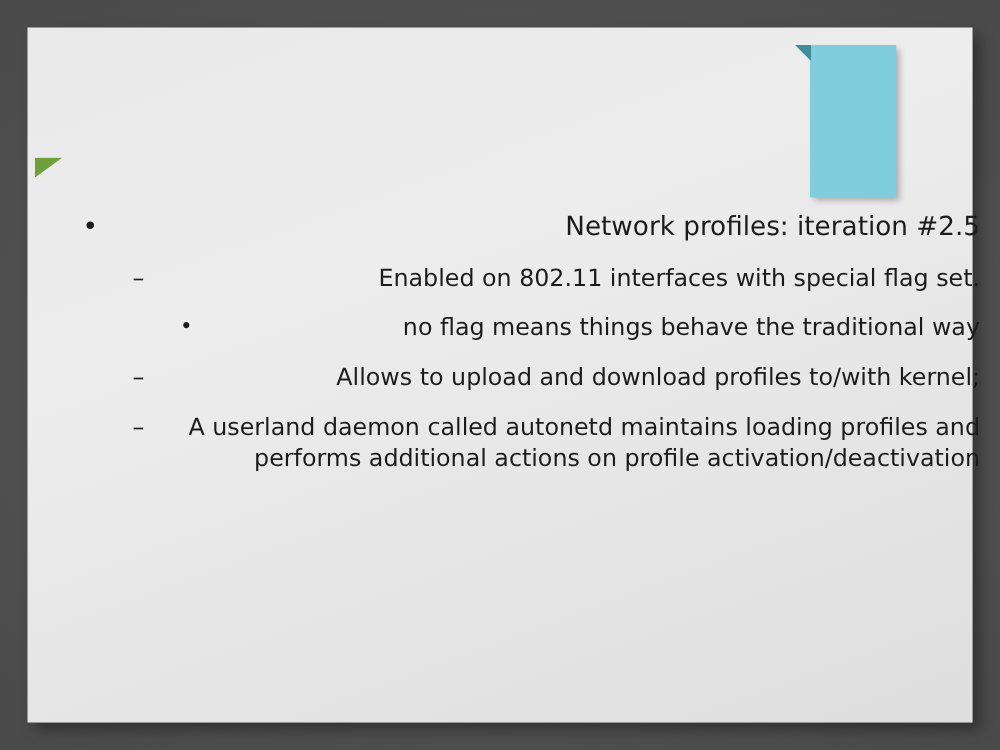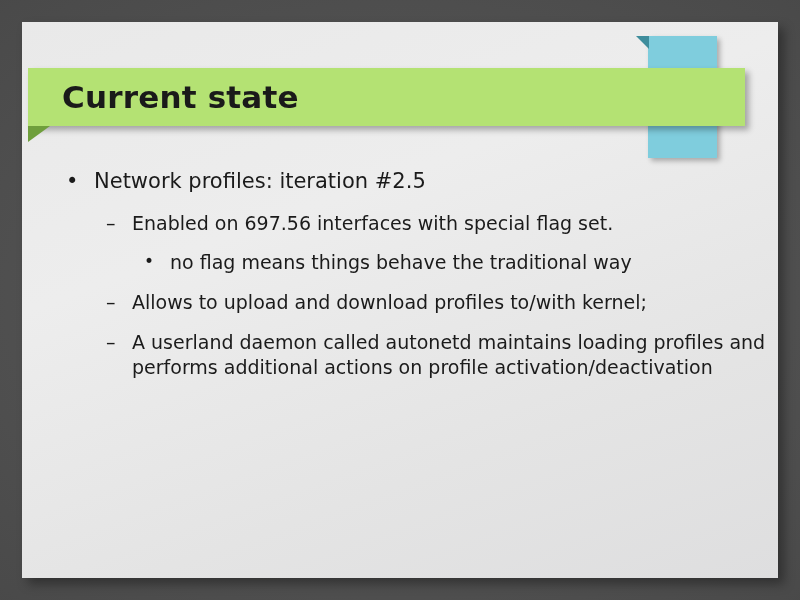--- a/index.html
+++ b/index.html
@@ -105,20 +105,21 @@
 
   .bullet-marker {
     flex: 0 0 auto;
     text-align: left;
     color: #1b1b1b;
     line-height: 1.32;
   }
   .bullet-text {
     flex: 1 1 auto;
     line-height: 1.32;
+    text-align: right;
   }
 
   
   .lvl1 {
     margin-left: 22px;
     margin-top: 16px;
     font-size: 21px;
   }
   .lvl1 > .bullet-marker {
     width: 28px;
@@ -150,35 +151,32 @@
 </head>
 <body>
 
 <div id="slide-root">
 
   <div id="slide-canvas">
 
     <div class="deco-blue"></div>
     <div class="deco-blue-notch"></div>
 
-    <div id="title-band">
-      <div id="title-text">Current state</div>
-    </div>
     <div id="title-band-fold"></div>
 
     <div id="body-content">
 
       <div class="bullet-row lvl1">
         <span class="bullet-marker">•</span>
         <span class="bullet-text">Network profiles: iteration #2.5</span>
       </div>
 
       <div class="bullet-row lvl2">
         <span class="bullet-marker">–</span>
-        <span class="bullet-text">Enabled on 697.56 interfaces with special flag set.</span>
+        <span class="bullet-text">Enabled on 802.11 interfaces with special flag set.</span>
       </div>
 
       <div class="bullet-row lvl3">
         <span class="bullet-marker">•</span>
         <span class="bullet-text">no flag means things behave the traditional way</span>
       </div>
 
       <div class="bullet-row lvl2">
         <span class="bullet-marker">–</span>
         <span class="bullet-text">Allows to upload and download profiles to/with kernel;</span>

